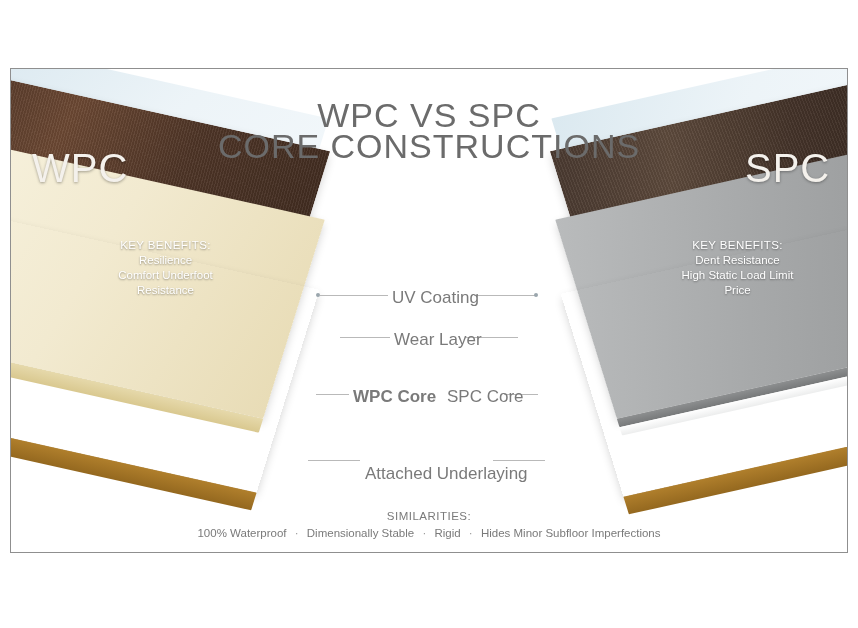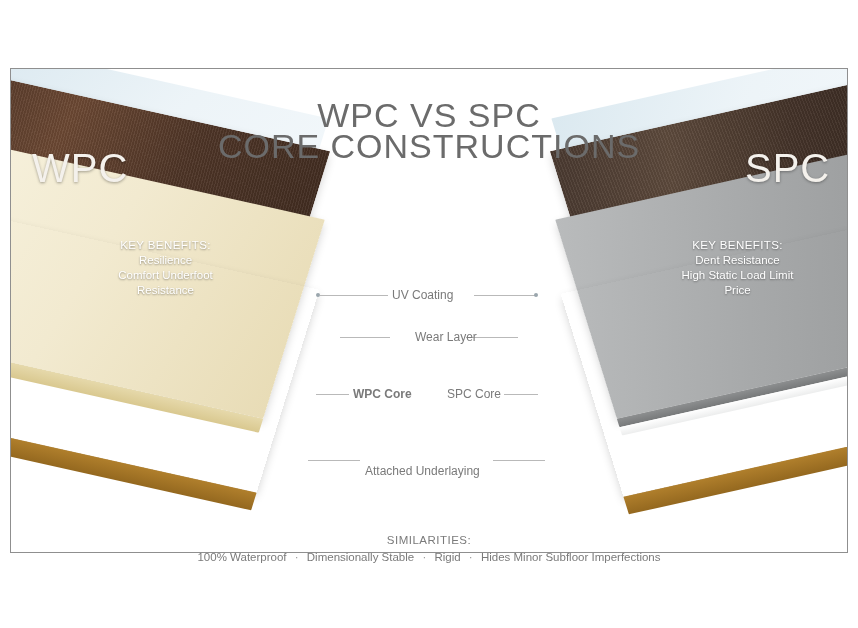--- a/index.html
+++ b/index.html
@@ -37,37 +37,37 @@
   .benefits{
     position:absolute;z-index:36;color:#ffffff;font-size:11.5px;
     line-height:15px;text-align:center;text-shadow:0 1px 2px rgba(0,0,0,.4);
   }
   .benefits .hd{letter-spacing:.4px;}
   #benefits-wpc{left:78px;top:238px;width:175px;}
   #benefits-spc{left:650px;top:238px;width:175px;}
 
   
   .callout{
-    position:absolute;z-index:45;color:#7a7a7a;font-size:12px;
+    position:absolute;z-index:45;color:#7a7a7a;font-size:17px;
     white-space:nowrap;
   }
   .lead{position:absolute;height:1px;background:#b9b9b9;z-index:44;}
   .dot{position:absolute;width:4px;height:4px;border-radius:50%;
        background:#9aa6ad;z-index:46;}
 
   #c-uv{left:392px;top:288px;}
-  #c-wear{left:394px;top:330px;margin-left:21px;}
+  #c-wear{left:394px;top:330px;}
   #c-wpccore{left:353px;top:387px;font-weight:bold;}
   #c-spccore{left:447px;top:387px;}
   #c-under{left:365px;top:464px;}
 
   
   #similarities{
     position:absolute;left:0;top:508px;width:858px;text-align:center;
-    color:#7a7a7a;font-size:11.5px;line-height:17px;z-index:45;margin-top:24px;
+    color:#7a7a7a;font-size:11.5px;line-height:17px;z-index:45;
   }
   #similarities .sim-hd{letter-spacing:.5px;}
   #similarities .sep{padding:0 5px;color:#9a9a9a;}
 
   
   .stack{position:absolute;z-index:10;}
   #stack-wpc{left:-70px;top:78px;width:440px;height:430px;}
   #stack-spc{left:488px;top:78px;width:440px;height:430px;}
 
   .slab{position:absolute;transform-origin:50% 50%;}

